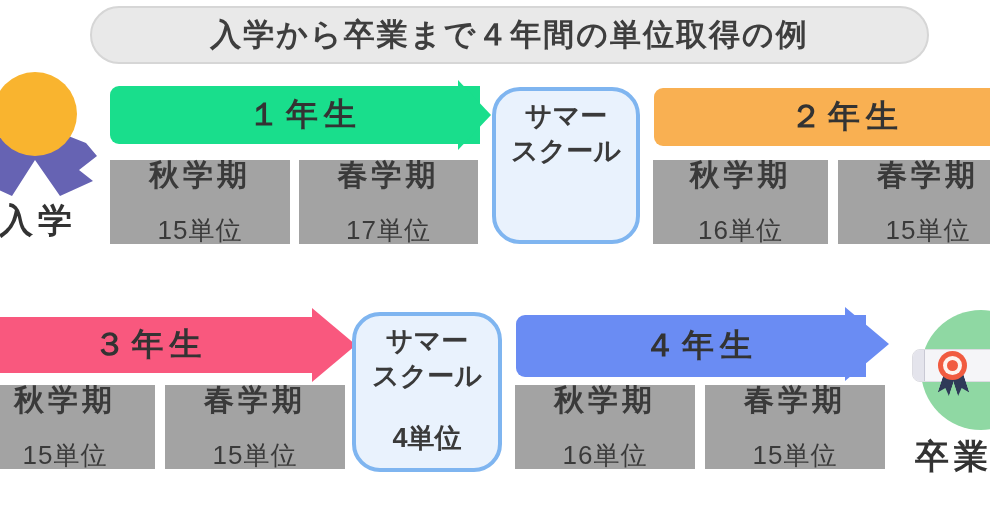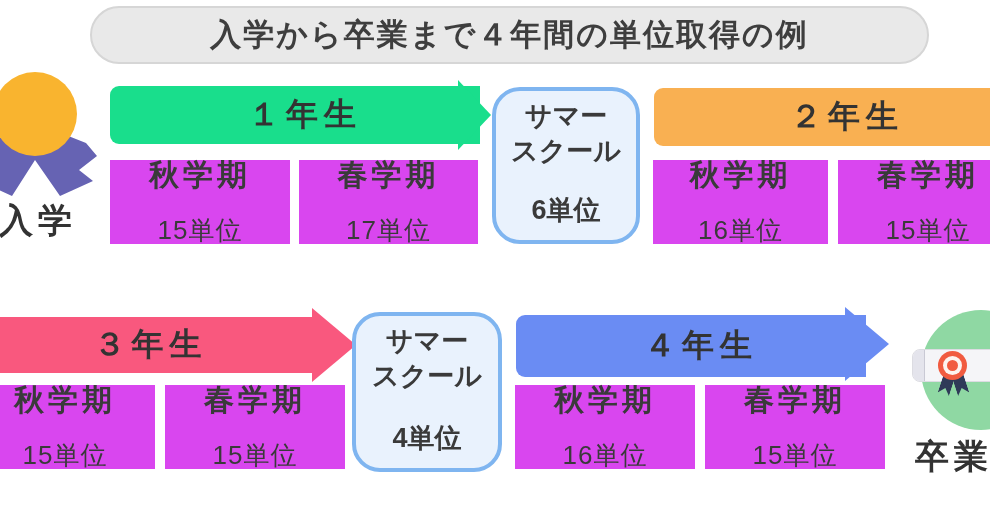--- a/index.html
+++ b/index.html
@@ -33,21 +33,21 @@
   
   .summer{
     background:#e9f2fd;border:4px solid #7fb5f0;border-radius:28px;
     box-sizing:border-box;text-align:center;
   }
   .summer .name{margin-top:8px;font-size:27px;font-weight:600;line-height:1.28;color:#3a3a3a;}
   .summer .credits{position:absolute;left:0;right:0;bottom:12px;font-size:27px;font-weight:600;color:#3a3a3a;}
 
   
   .sem{
-    background:#d946ef;display:flex;flex-direction:column;align-items:center;justify-content:center;
+    background:#a3a3a3;display:flex;flex-direction:column;align-items:center;justify-content:center;
     text-align:center;
     gap:22px;
   }
   .sem .sname{font-size:30px;font-weight:700;letter-spacing:4px;line-height:1.15;}
   .sem .scredits{font-size:26px;font-weight:500;letter-spacing:1px;line-height:1.2;}
 
   
   .medal-circle{left:-7px;top:72px;width:84px;height:84px;border-radius:50%;background:#f9b42f;}
   .entry-label,.exit-label{font-size:34px;font-weight:700;letter-spacing:5px;text-align:center;color:#333;}
 
@@ -87,21 +87,20 @@
   <div class="abs sem" style="left:299px;top:160px;width:179px;height:84px;">
     <div class="sname">春学期</div>
     <div class="scredits">17単位</div>
   </div>
 
   <div class="abs summer" style="left:492px;top:87px;width:148px;height:157px;">
     <div class="name">
       <div>サマー</div>
       <div>スクール</div>
     </div>
-    <div class="credits">6単位</div>
   </div>
 
   <div class="abs arrow-body round-left y2" style="left:654px;top:88px;width:346px;height:58px;">
     <span>２年生</span>
   </div>
 
   <div class="abs sem" style="left:653px;top:160px;width:175px;height:84px;">
     <div class="sname">秋学期</div>
     <div class="scredits">16単位</div>
   </div>

